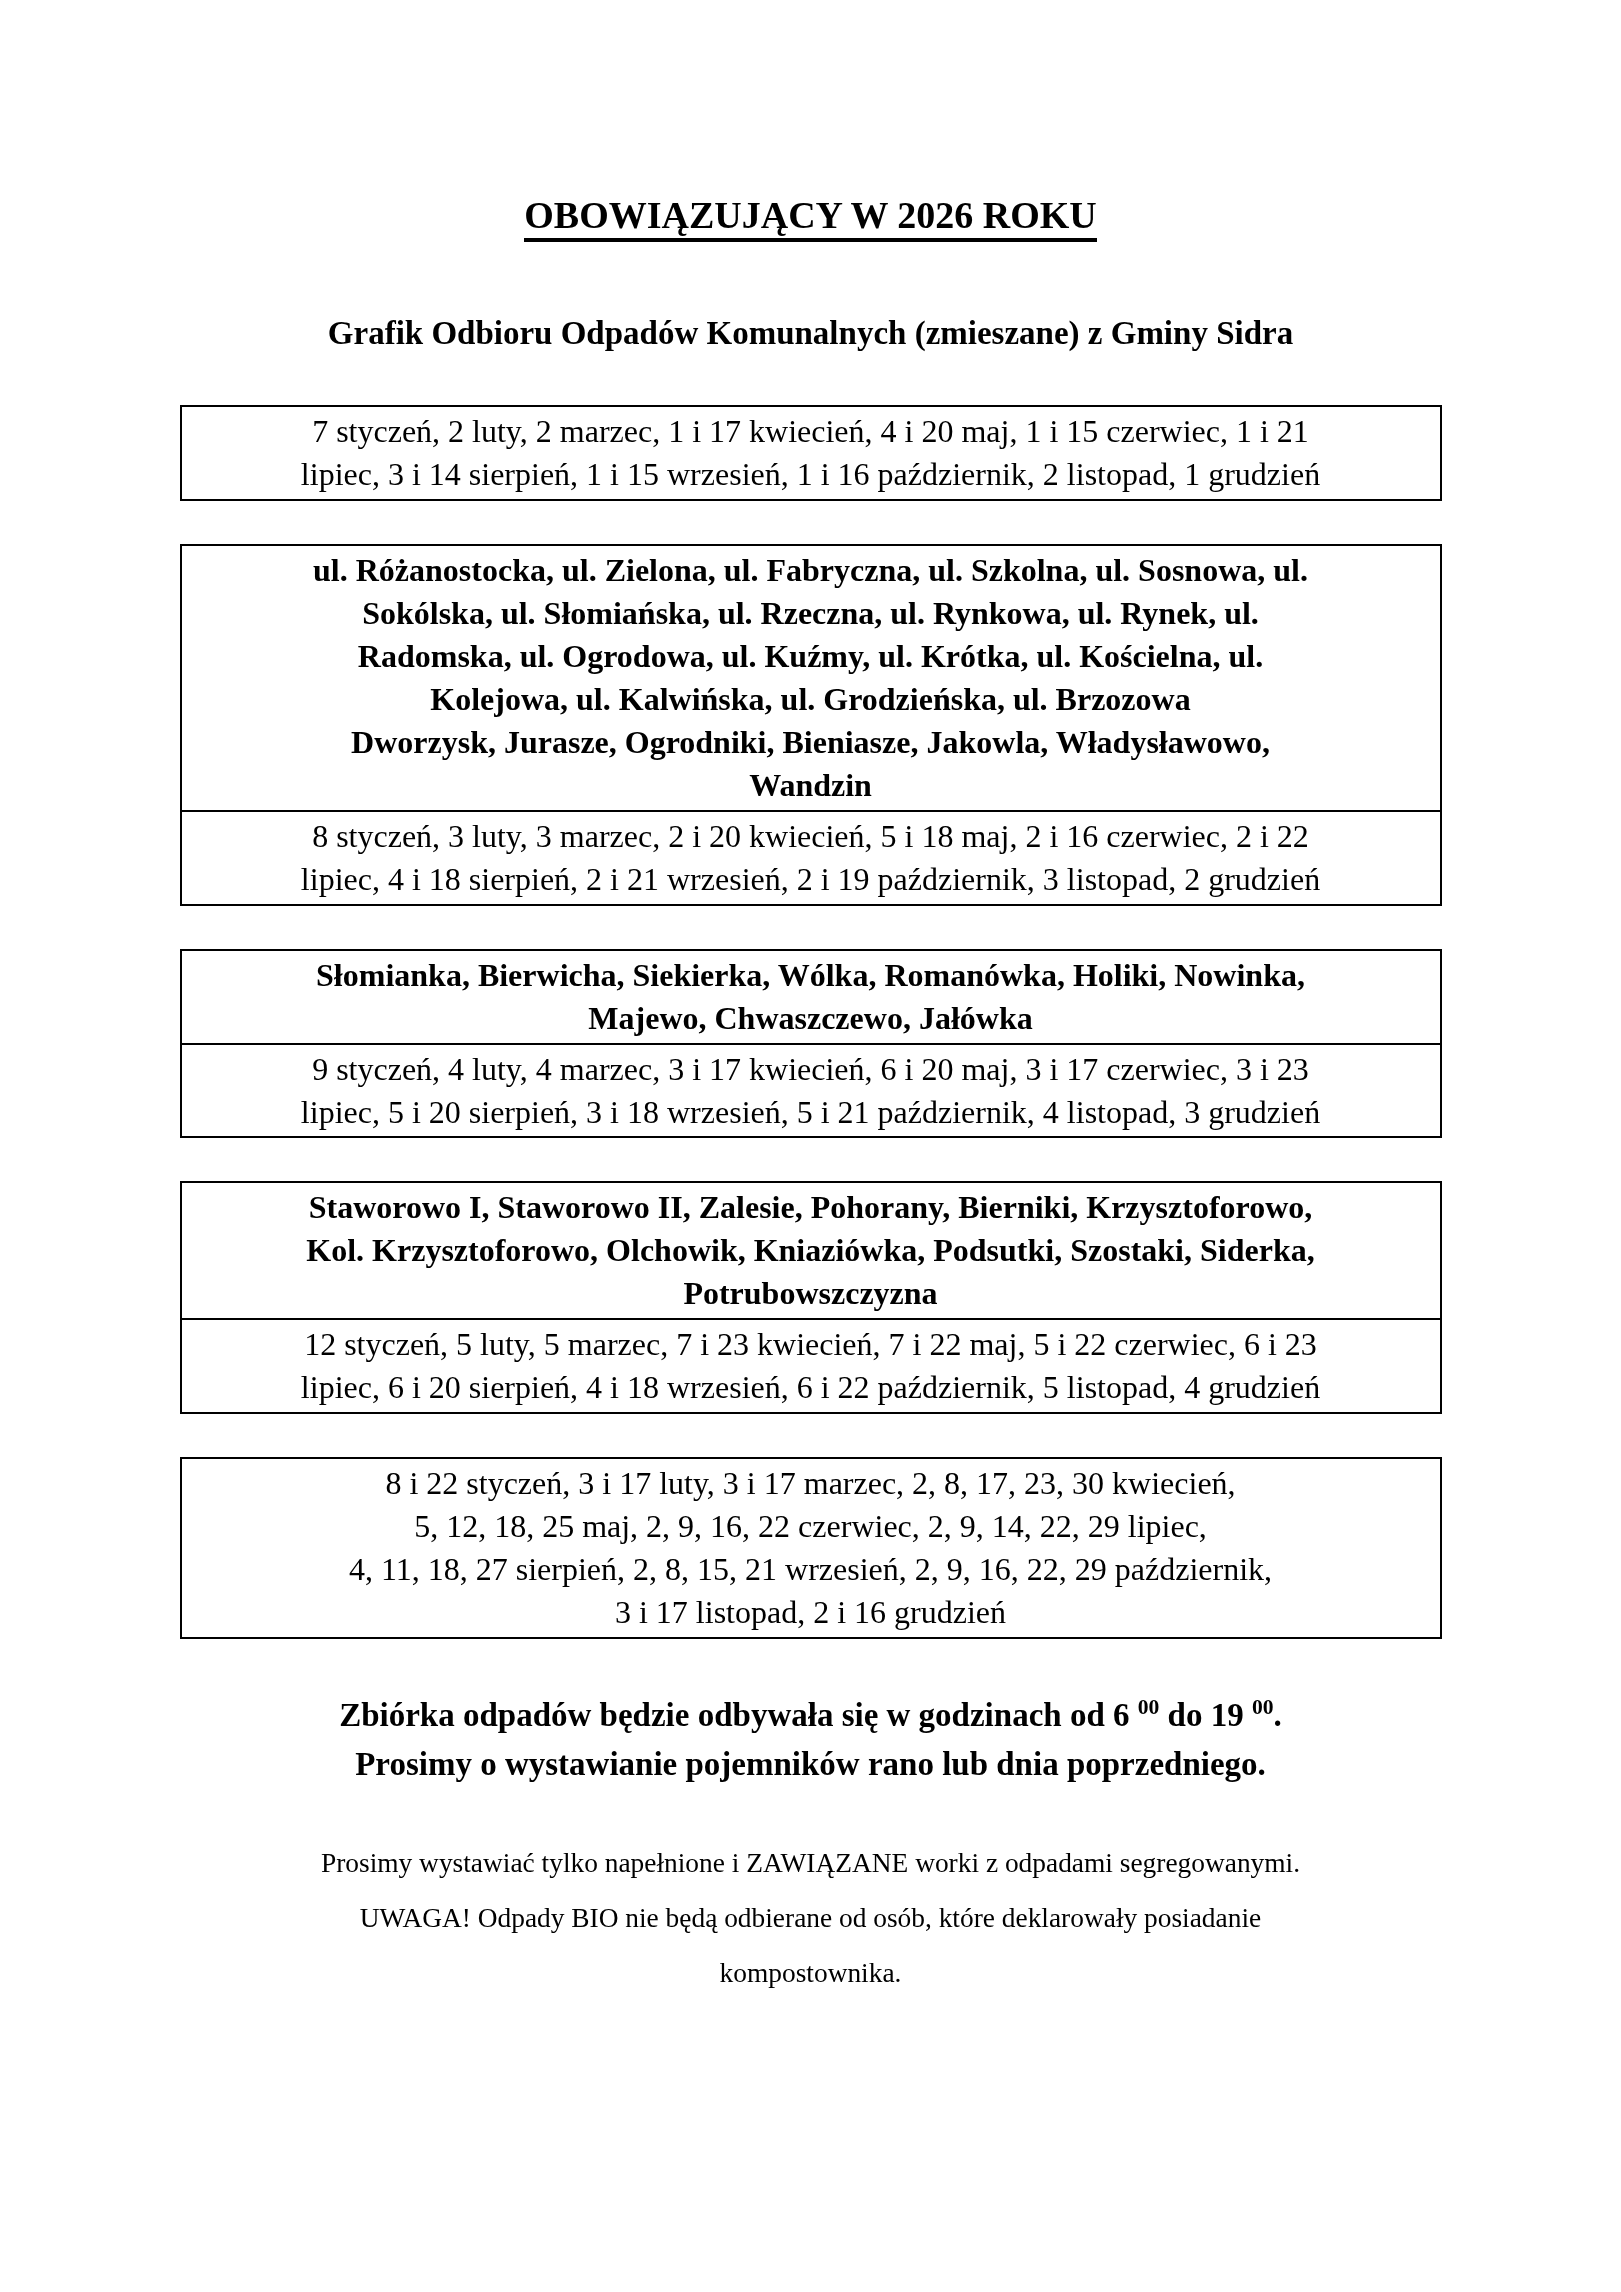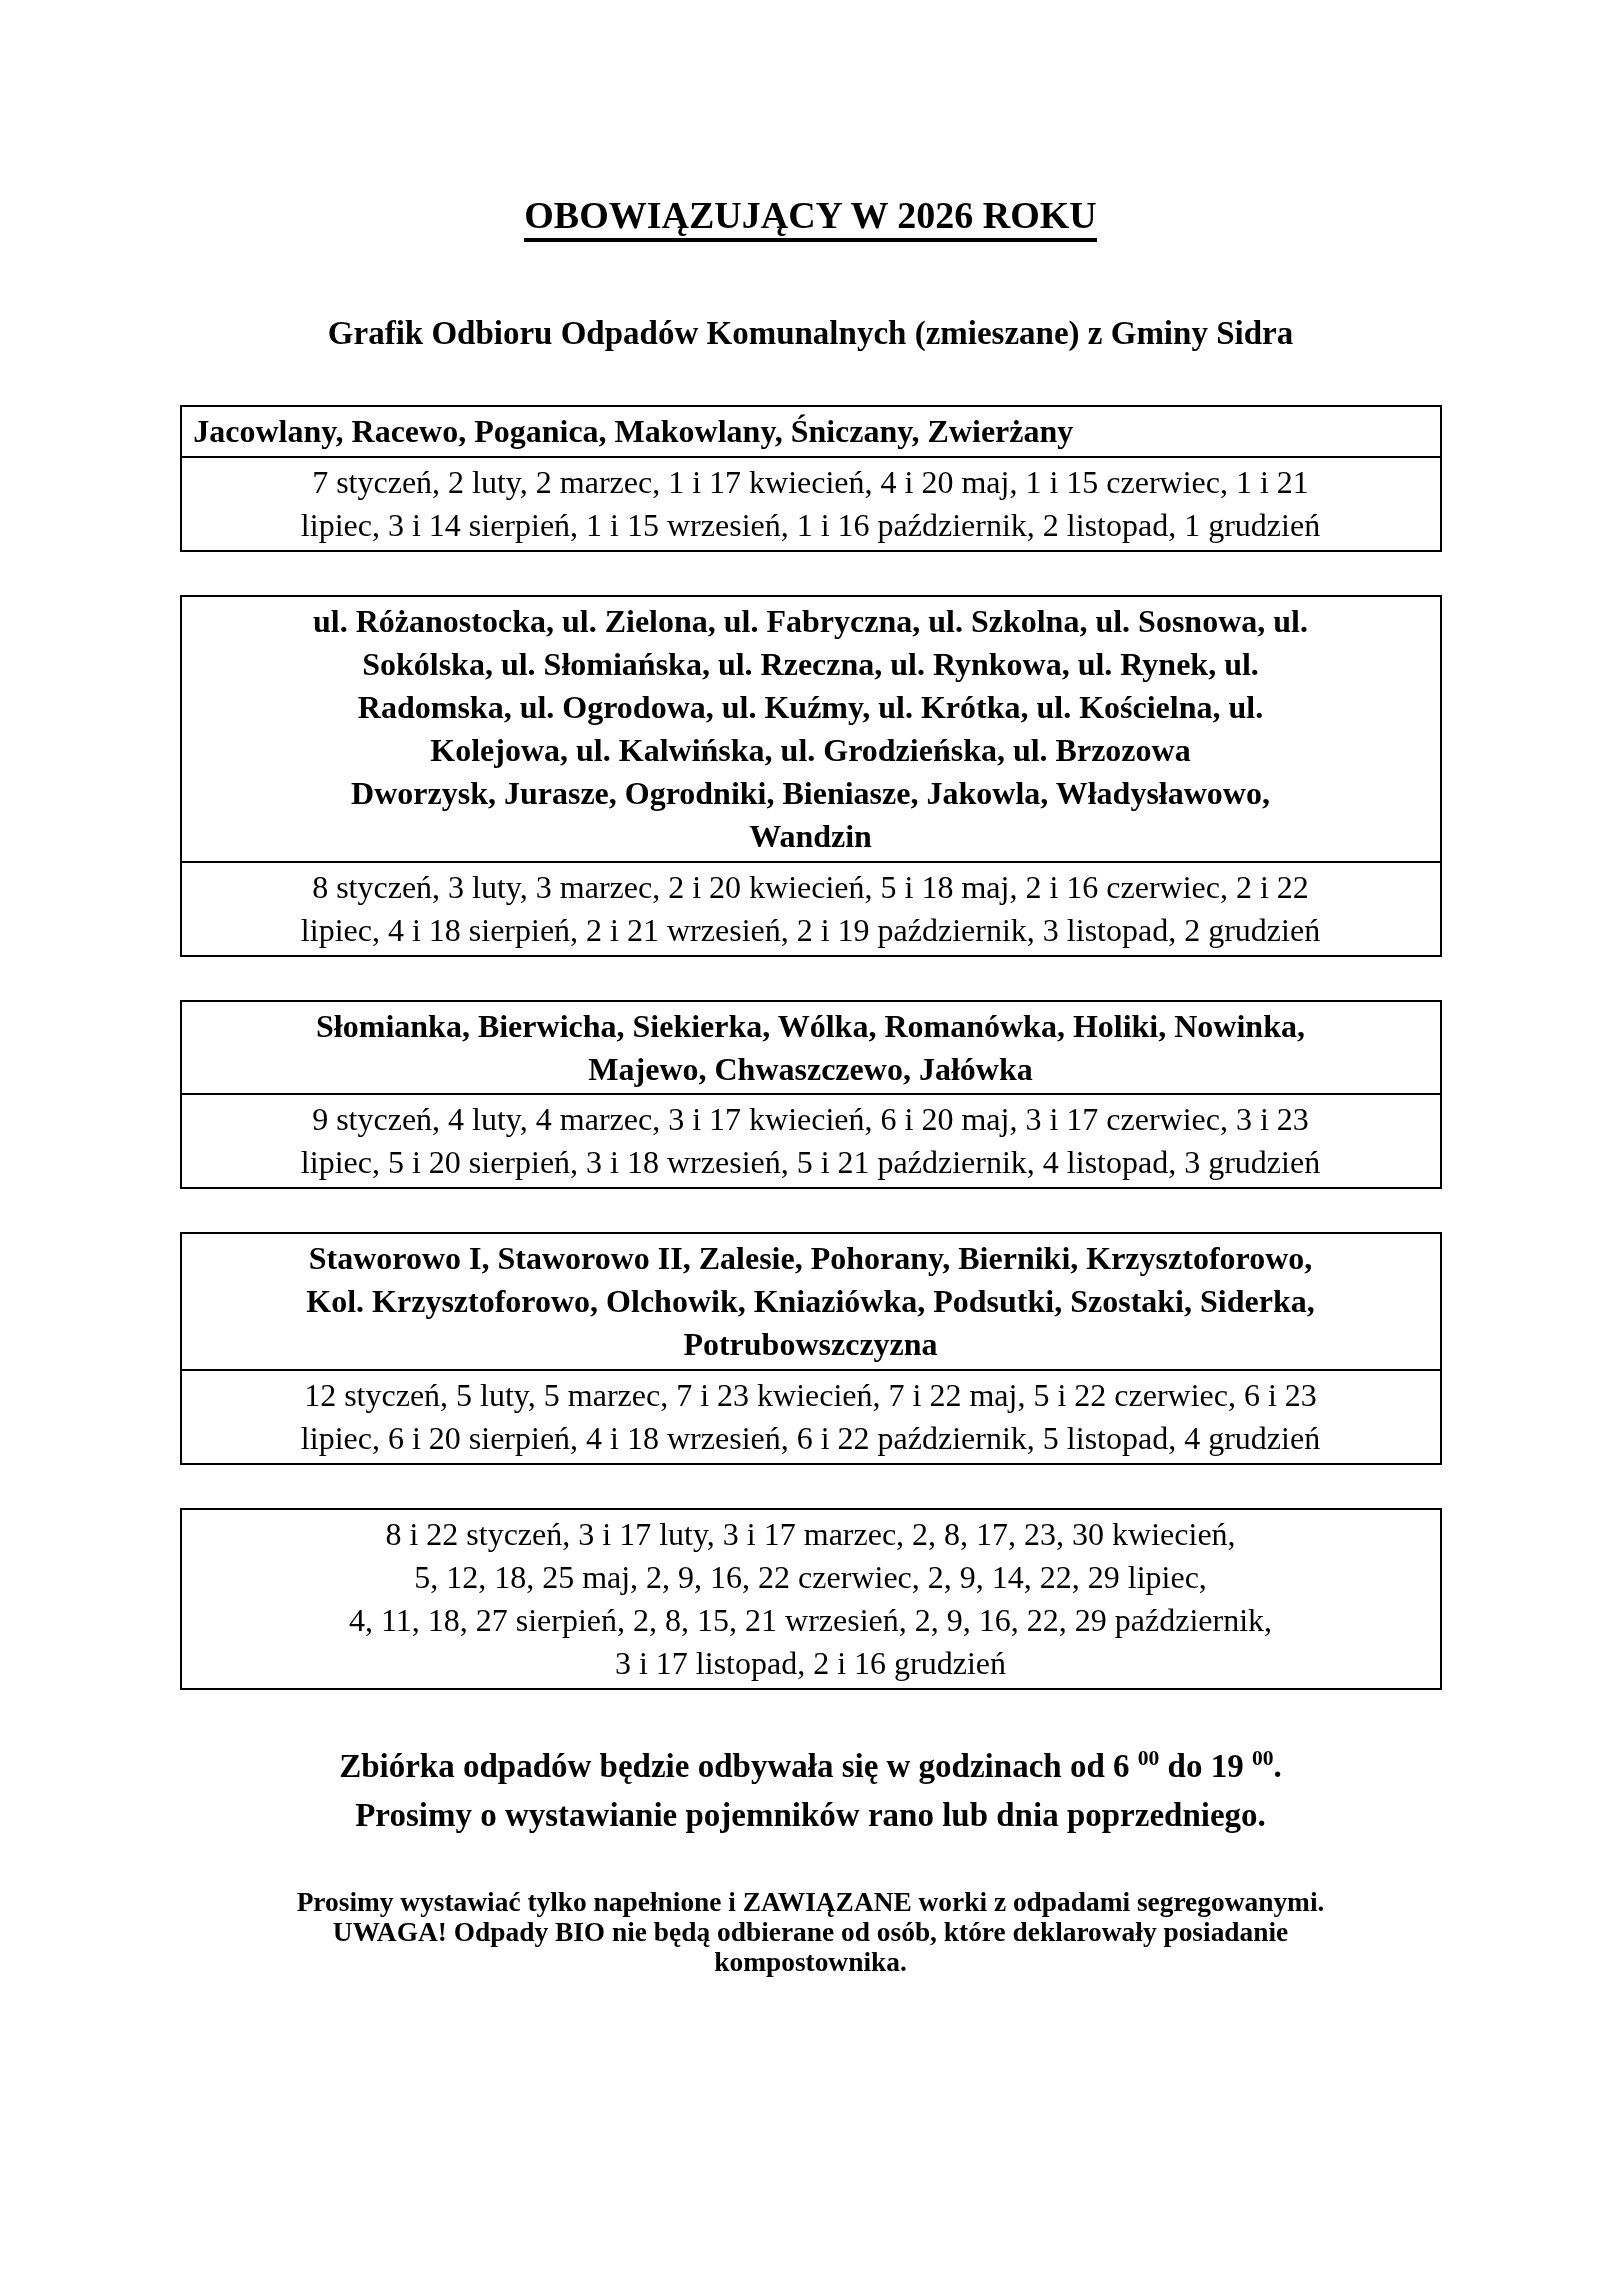--- a/index.html
+++ b/index.html
@@ -68,41 +68,40 @@
     font-size: 33px;
     line-height: 49px;
     margin-top: 52px;
   }
   .hours-block sup {
     font-size: 21.6px;
     line-height: 0;
   }
   .note-block {
     text-align: center;
-    font-weight: bold;
+    font-weight: normal;
     font-size: 27.4px;
-    line-height: 30px;
+    line-height: 55px;
     margin-top: 47px;
     white-space: pre-line;
   }
 </style>
 </head>
 <body>
 
 <div class="page">
   <div class="content">
 
     <div class="doc-title">
       <span class="underline">OBOWIĄZUJĄCY W 2026 ROKU</span>
     </div>
 
     <div class="doc-subtitle">Grafik Odbioru Odpadów Komunalnych (zmieszane) z Gminy Sidra</div>
 
     <div class="schedule-box first">
-      <div class="box-header align-left">Jacowlany, Racewo, Poganica, Makowlany, Śniczany, Zwierżany</div>
       <div class="box-body">7 styczeń, 2 luty, 2 marzec, 1 i 17 kwiecień, 4 i 20 maj, 1 i 15 czerwiec, 1 i 21
 lipiec, 3 i 14 sierpień, 1 i 15 wrzesień, 1 i 16 październik, 2 listopad, 1 grudzień</div>
     </div>
 
     <div class="schedule-box">
       <div class="box-header">ul. Różanostocka, ul. Zielona, ul. Fabryczna, ul. Szkolna, ul. Sosnowa, ul.
 Sokólska, ul. Słomiańska, ul. Rzeczna, ul. Rynkowa, ul. Rynek, ul.
 Radomska, ul. Ogrodowa, ul. Kuźmy, ul. Krótka, ul. Kościelna, ul.
 Kolejowa, ul. Kalwińska, ul. Grodzieńska, ul. Brzozowa
 Dworzysk, Jurasze, Ogrodniki, Bieniasze, Jakowla, Władysławowo,

